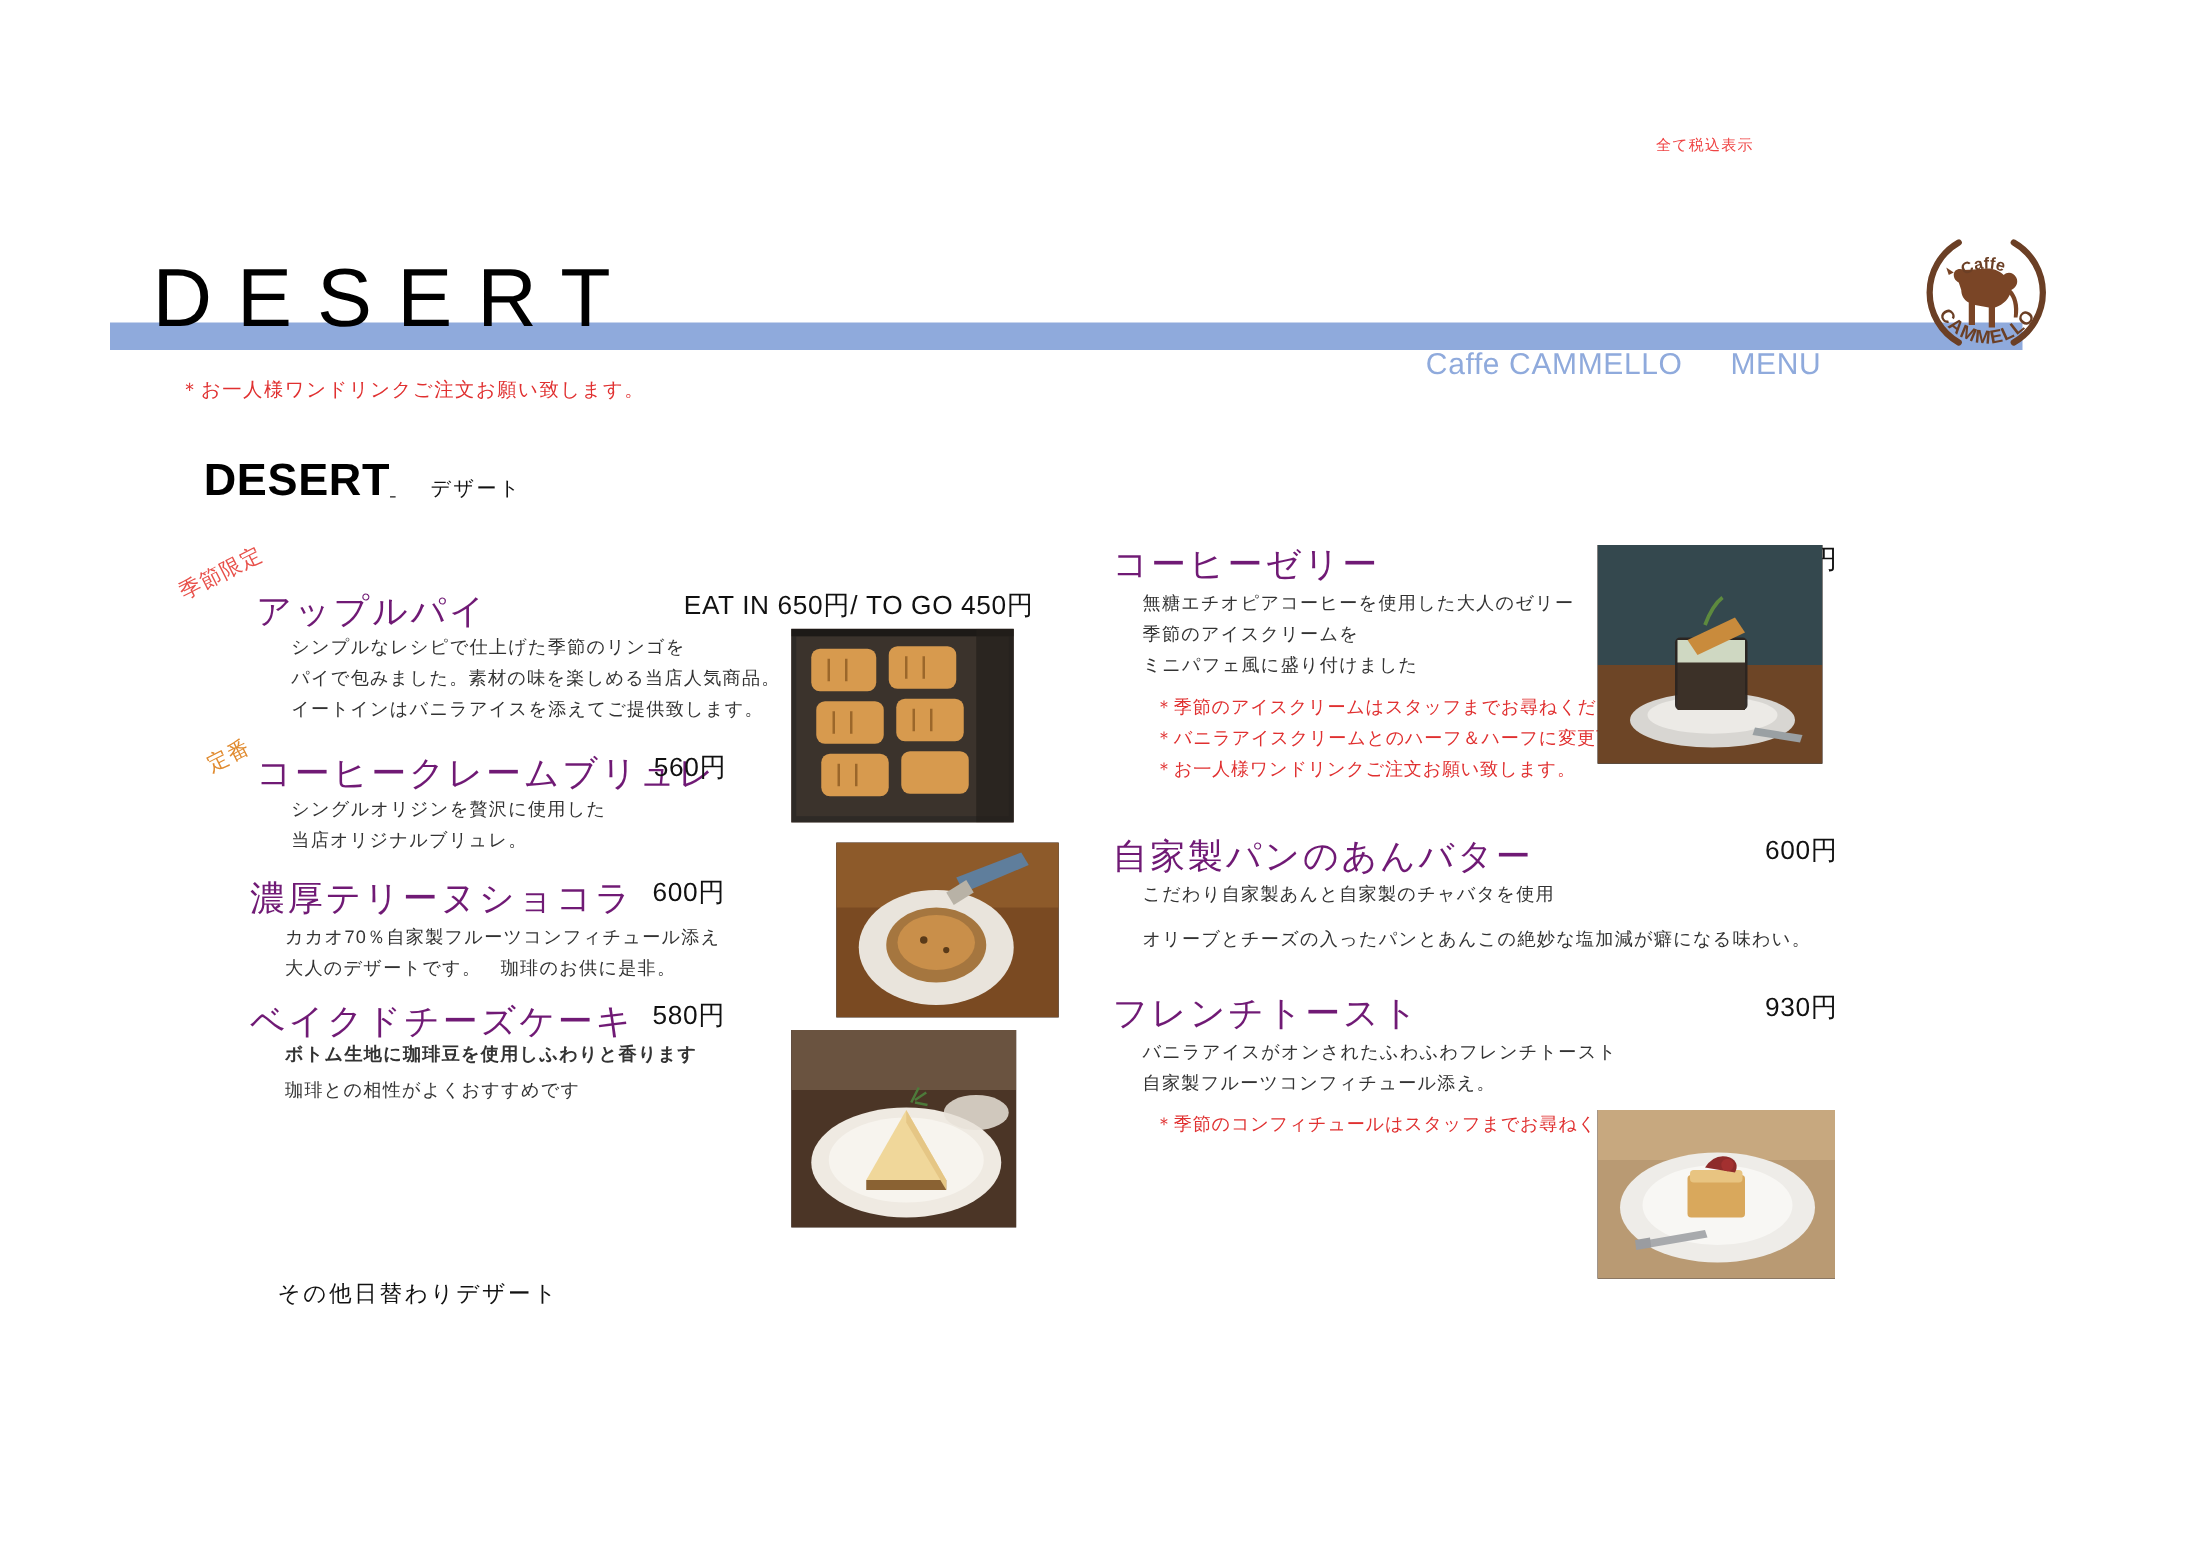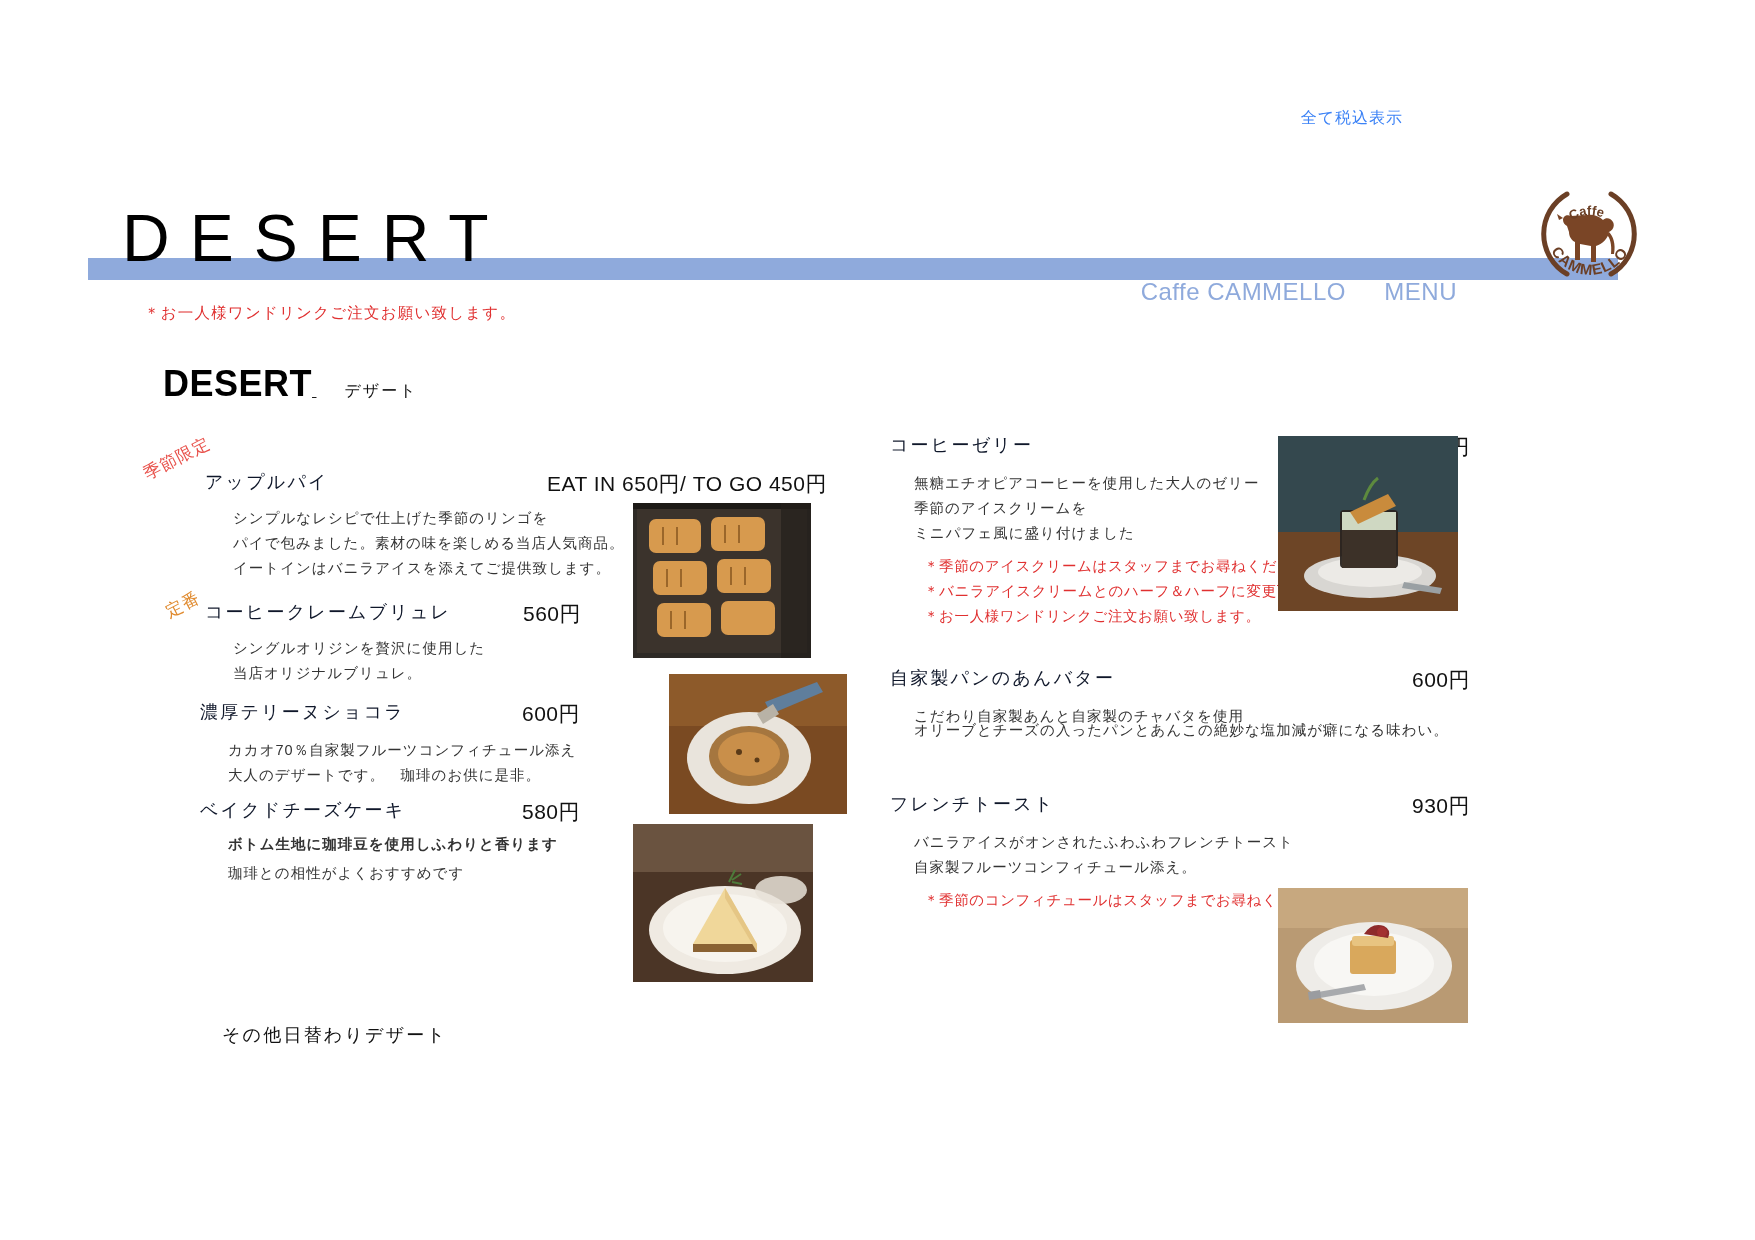--- a/index.html
+++ b/index.html
@@ -14,23 +14,23 @@
     font-family: "Liberation Sans", "DejaVu Sans", sans-serif;
     color: #1a1a1a;
     overflow: hidden;
   }
 
   
   .tax-note {
     position: absolute;
     right: 352px;
     top: 108px;
-    font-size: 16px;
+    font-size: 12px;
     letter-spacing: 1px;
-    color: #3b82f6;
+    color: #ef4444;
     white-space: nowrap;
   }
 
   
   .hero-title {
     position: absolute;
     left: 122px;
     top: 205px;
     font-size: 66px;
     letter-spacing: 20px;
@@ -124,23 +124,23 @@
     width: 895px;
     height: 1240px;
   }
 
   
   .item { position: absolute; }
   .item .name {
     position: absolute;
     left: 0;
     top: 0;
-    font-size: 18px;
+    font-size: 28px;
     letter-spacing: 2.2px;
-    color: #0f172a;
+    color: #701a75;
     white-space: nowrap;
   }
   .item .price {
     position: absolute;
     top: 0;
     font-size: 21px;
     letter-spacing: 0.5px;
     color: #111;
     white-space: nowrap;
     text-align: right;
@@ -377,21 +377,21 @@
       <path d="M 72 76 l 38 -18 l 8 12 l -38 18 Z" fill="#c98b3c"></path>
       <path d="M 86 64 q 6 -16 14 -22" stroke="#5d8a3e" stroke-width="3" fill="none"></path>
       <path d="M 126 146 l 38 6 l -2 6 l -38 -6 Z" fill="#9aa0a3"></path>
     </svg>
   </div>
 
   <div class="item" style="left:30px; top:666px; width:640px;">
     <div class="name">自家製パンのあんバター</div>
     <div class="price" style="left:522px;">600円</div>
     <div class="desc" style="left:24px; top:38px;">こだわり自家製あんと自家製のチャバタを使用</div>
-    <div class="desc" style="left:24px; top:52px;">オリーブとチーズの入ったパンとあんこの絶妙な塩加減が癖になる味わい。</div>
+    <div class="desc" style="left:24px; top:74px;">オリーブとチーズの入ったパンとあんこの絶妙な塩加減が癖になる味わい。</div>
   </div>
 
   <div class="item" style="left:30px; top:792px; width:640px;">
     <div class="name">フレンチトースト</div>
     <div class="price" style="left:522px;">930円</div>
     <div class="desc" style="left:24px; top:38px;">バニラアイスがオンされたふわふわフレンチトースト</div>
     <div class="desc" style="left:24px; top:63px;">自家製フルーツコンフィチュール添え。</div>
     <div class="desc-red" style="left:34px; top:96px;">＊季節のコンフィチュールはスタッフまでお尋ねください。</div>
   </div>
 

